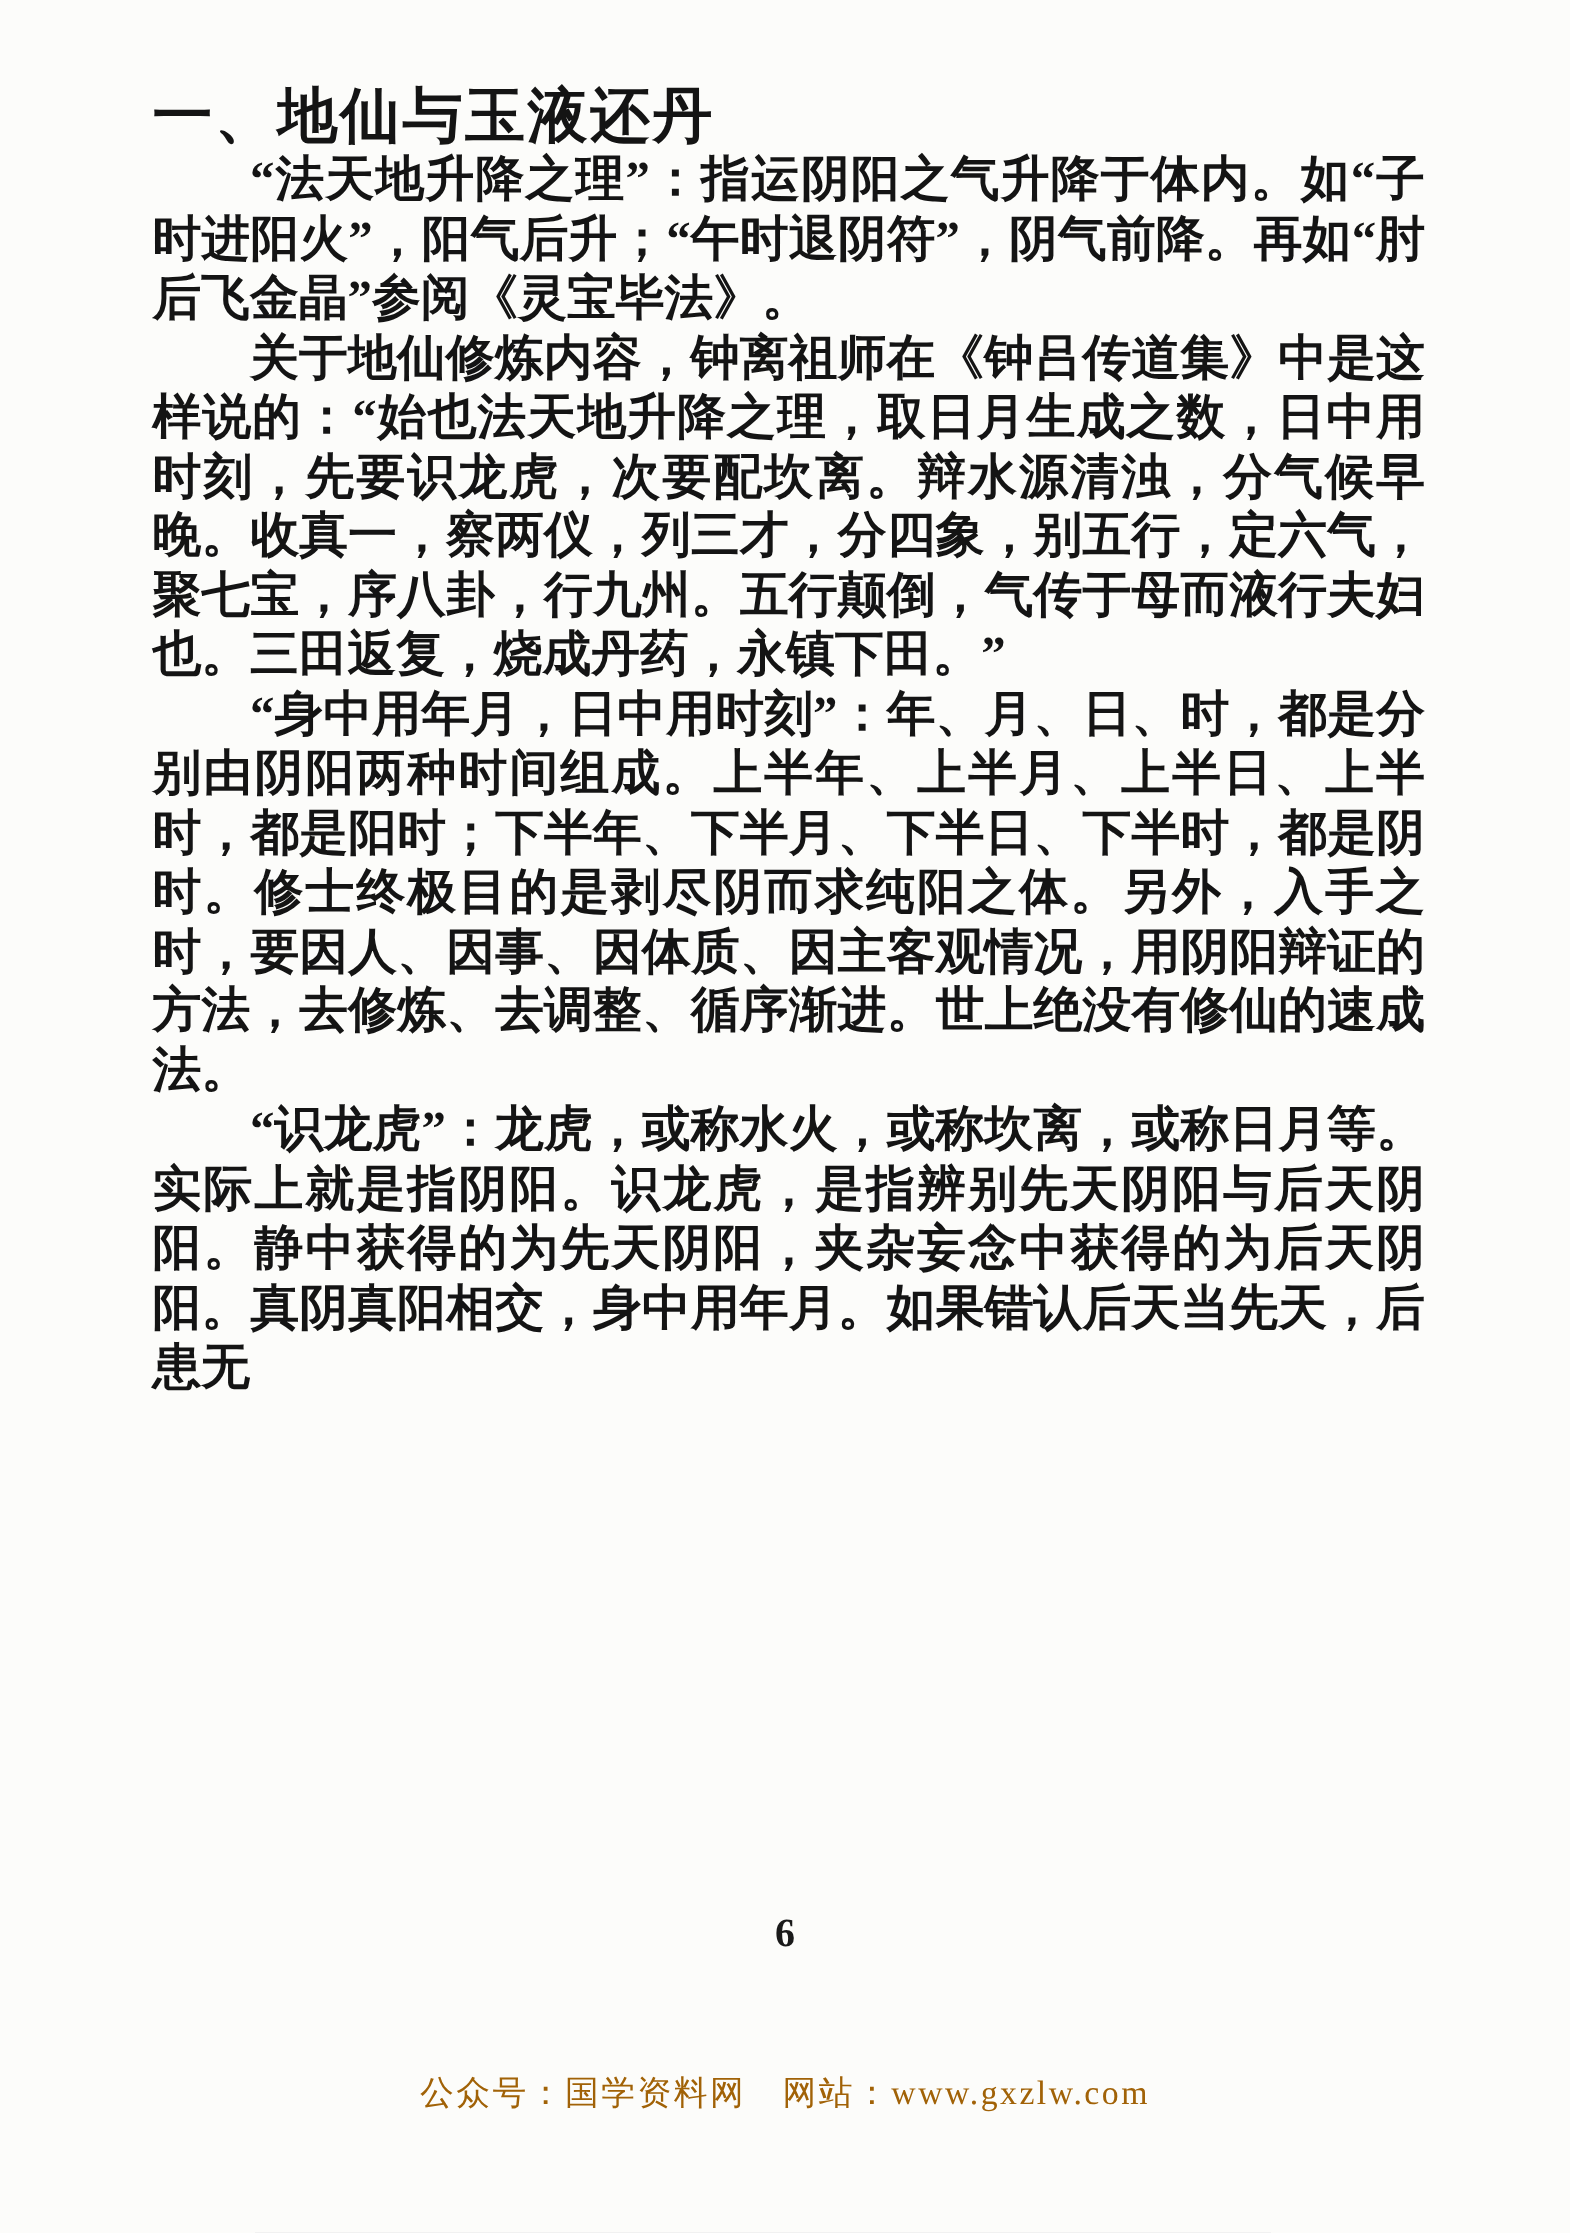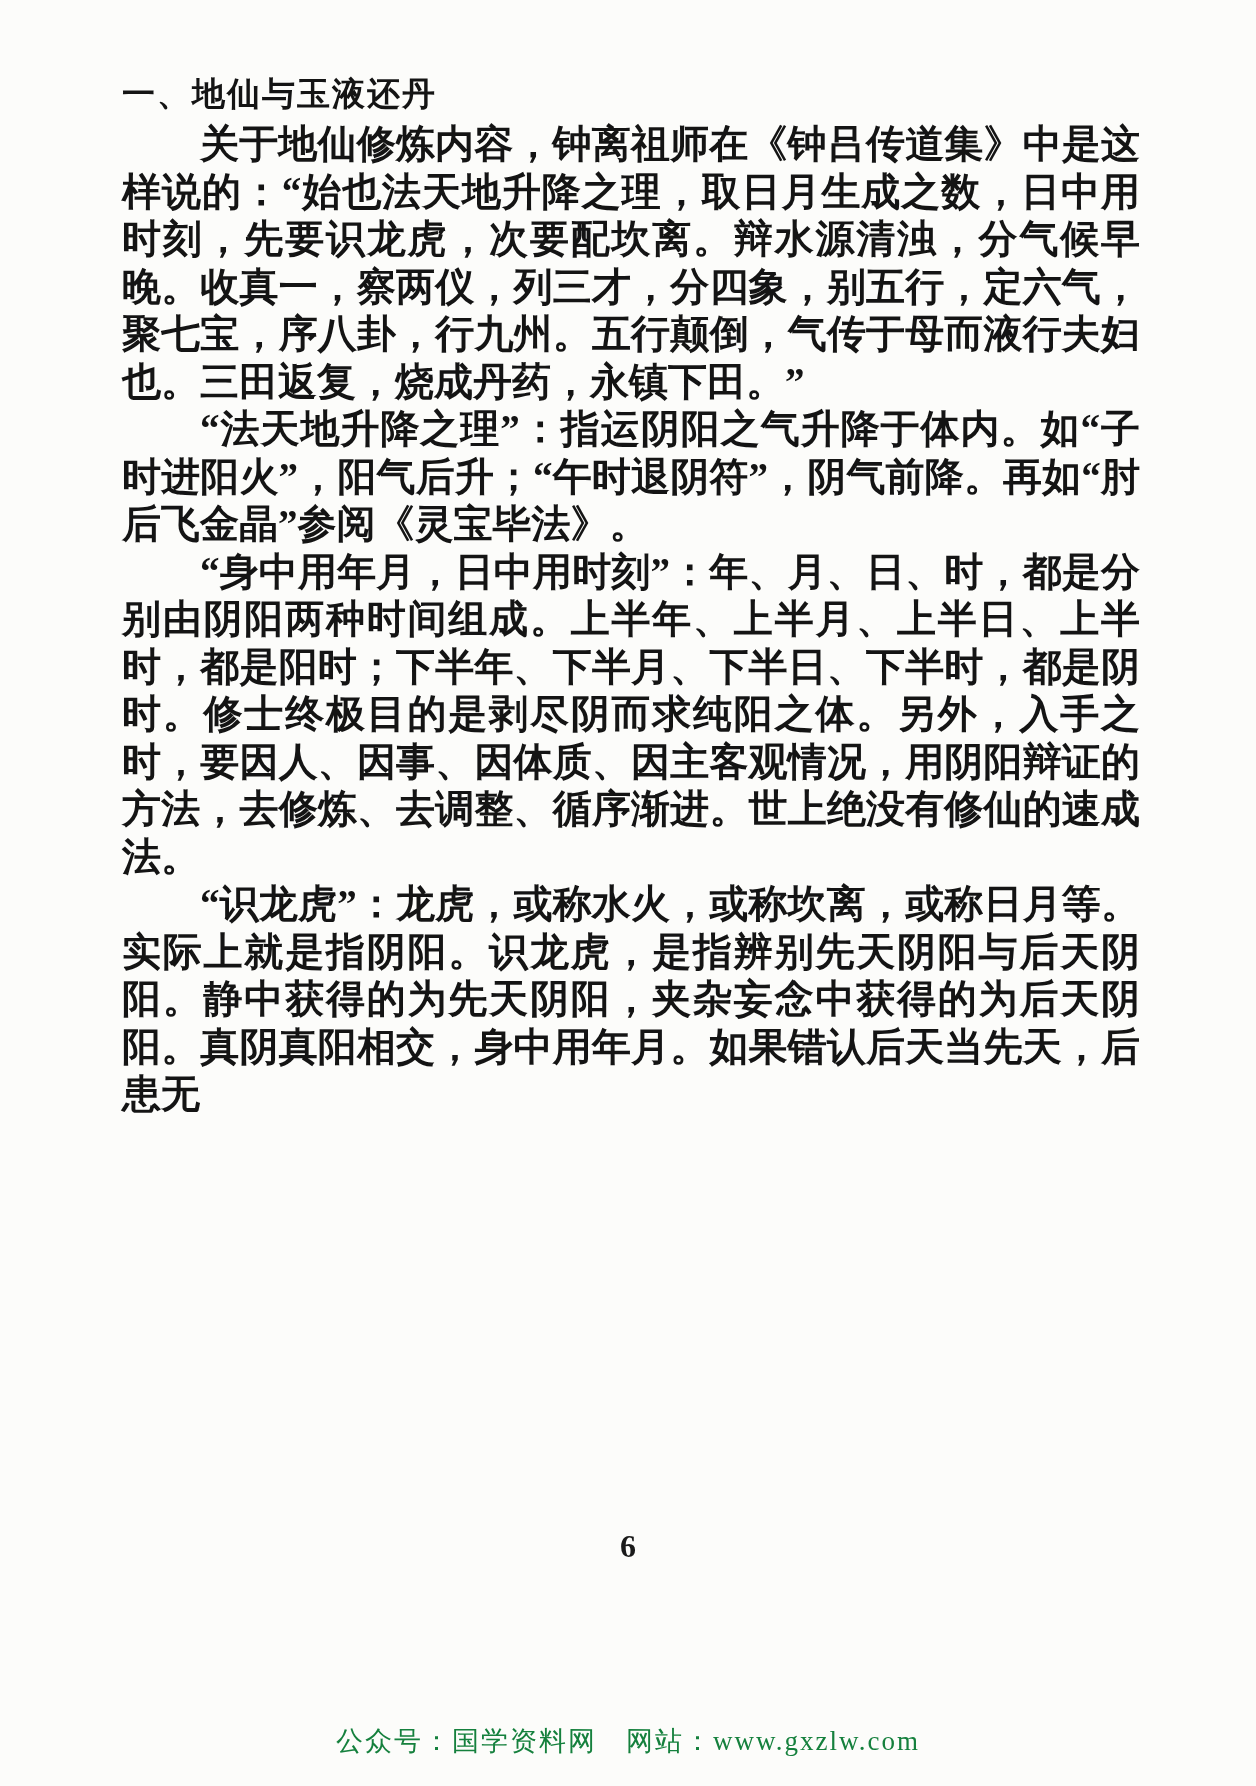--- a/index.html
+++ b/index.html
@@ -17,21 +17,21 @@
     font-family: "Liberation Serif", serif;
     color: #141414;
   }
   .content {
     position: absolute;
     left: 122px;
     top: 70px;
     width: 1018px;
   }
   .doc-heading {
-    font-size: 33px;
+    font-size: 48px;
     line-height: 48px;
     font-weight: bold;
     margin: 0 0 2px 0;
     letter-spacing: 2px;
     white-space: nowrap;
   }
   .doc-paragraph {
     font-size: 39px;
     line-height: 47.5px;
     font-weight: 600;
@@ -49,34 +49,34 @@
     top: 1528px;
     text-align: center;
     font-size: 32px;
     font-weight: 600;
     color: #1a1a1a;
   }
   .footer-line {
     position: absolute;
     left: 0;
     right: 0;
-    top: 1723px;
+    top: 1656px;
     text-align: center;
     font-size: 27px;
     font-weight: 500;
     letter-spacing: 2px;
-    color: #15803d;
+    color: #a16207;
   }
 </style>
 </head>
 <body>
 
 <div class="page">
   <div class="content">
     <h1 class="doc-heading">一、地仙与玉液还丹</h1>
+    <p class="doc-paragraph">“法天地升降之理”：指运阴阳之气升降于体内。如“子时进阳火”，阳气后升；“午时退阴符”，阴气前降。再如“肘后飞金晶”参阅《灵宝毕法》。</p>
     <p class="doc-paragraph">关于地仙修炼内容，钟离祖师在《钟吕传道集》中是这样说的：“始也法天地升降之理，取日月生成之数，日中用时刻，先要识龙虎，次要配坎离。辩水源清浊，分气候早晚。收真一，察两仪，列三才，分四象，别五行，定六气，聚七宝，序八卦，行九州。五行颠倒，气传于母而液行夫妇也。三田返复，烧成丹药，永镇下田。”</p>
-    <p class="doc-paragraph">“法天地升降之理”：指运阴阳之气升降于体内。如“子时进阳火”，阳气后升；“午时退阴符”，阴气前降。再如“肘后飞金晶”参阅《灵宝毕法》。</p>
     <p class="doc-paragraph">“身中用年月，日中用时刻”：年、月、日、时，都是分别由阴阳两种时间组成。上半年、上半月、上半日、上半时，都是阳时；下半年、下半月、下半日、下半时，都是阴时。修士终极目的是剥尽阴而求纯阳之体。另外，入手之时，要因人、因事、因体质、因主客观情况，用阴阳辩证的方法，去修炼、去调整、循序渐进。世上绝没有修仙的速成法。</p>
     <p class="doc-paragraph">“识龙虎”：龙虎，或称水火，或称坎离，或称日月等。实际上就是指阴阳。识龙虎，是指辨别先天阴阳与后天阴阳。静中获得的为先天阴阳，夹杂妄念中获得的为后天阴阳。真阴真阳相交，身中用年月。如果错认后天当先天，后患无</p>
   </div>
   <div class="page-number">6</div>
   <div class="footer-line">公众号：国学资料网　网站：www.gxzlw.com</div>
 </div>
 
 </body></html>

